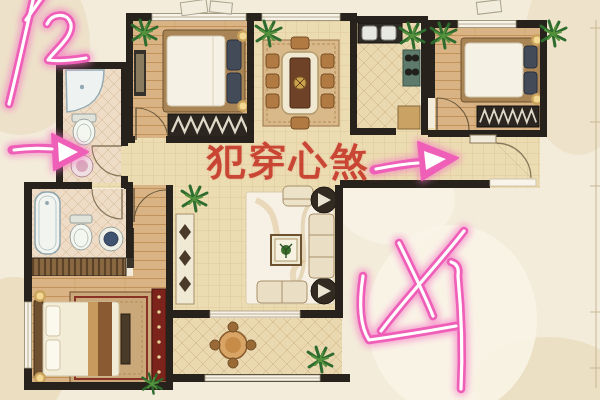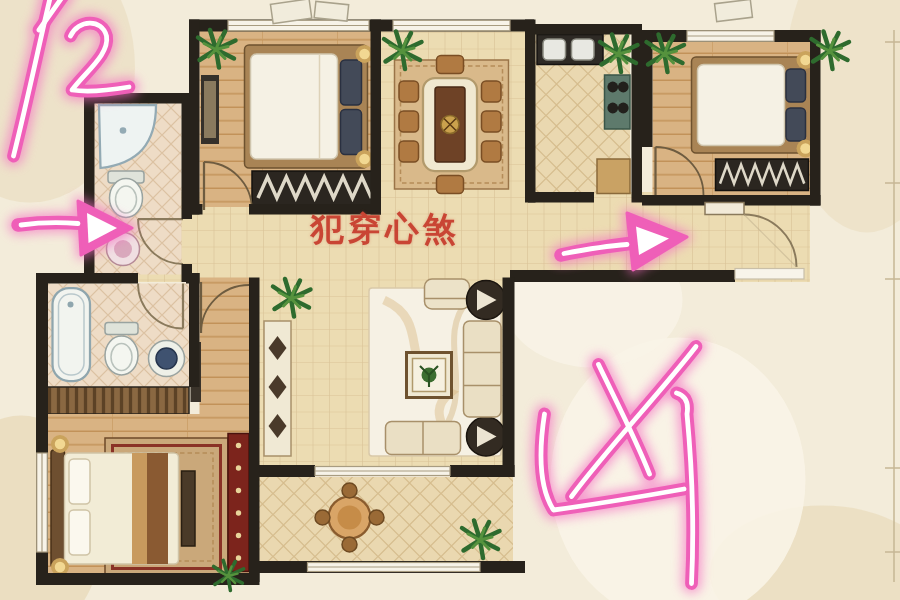--- a/index.html
+++ b/index.html
@@ -1,21 +1,21 @@
 <!DOCTYPE html>
 <html><head>
 <meta charset="utf-8">
 <style>
   html,body{margin:0;padding:0;background:#e8e0cc;}
   .stage{position:relative;width:600px;height:400px;overflow:hidden;
          font-family:"Liberation Sans","DejaVu Sans",sans-serif;background:#f3ecda;}
   .stage svg{position:absolute;left:0;top:0;}
   .red-label{
     position:absolute;left:207px;top:142px;width:170px;
-    font-size:22px;font-weight:700;letter-spacing:3px;line-height:1;
+    font-size:38px;font-weight:700;letter-spacing:3px;line-height:1;
     color:#c94534;text-shadow:0 0 2px rgba(201,69,52,.35);
     white-space:nowrap;z-index:5;font-family:Liberation Serif, serif;
   }
 </style>
 </head>
 <body>
 
 <div class="stage">
 
 <svg width="600" height="400" viewBox="0 0 600 400" xmlns="http://www.w3.org/2000/svg">

